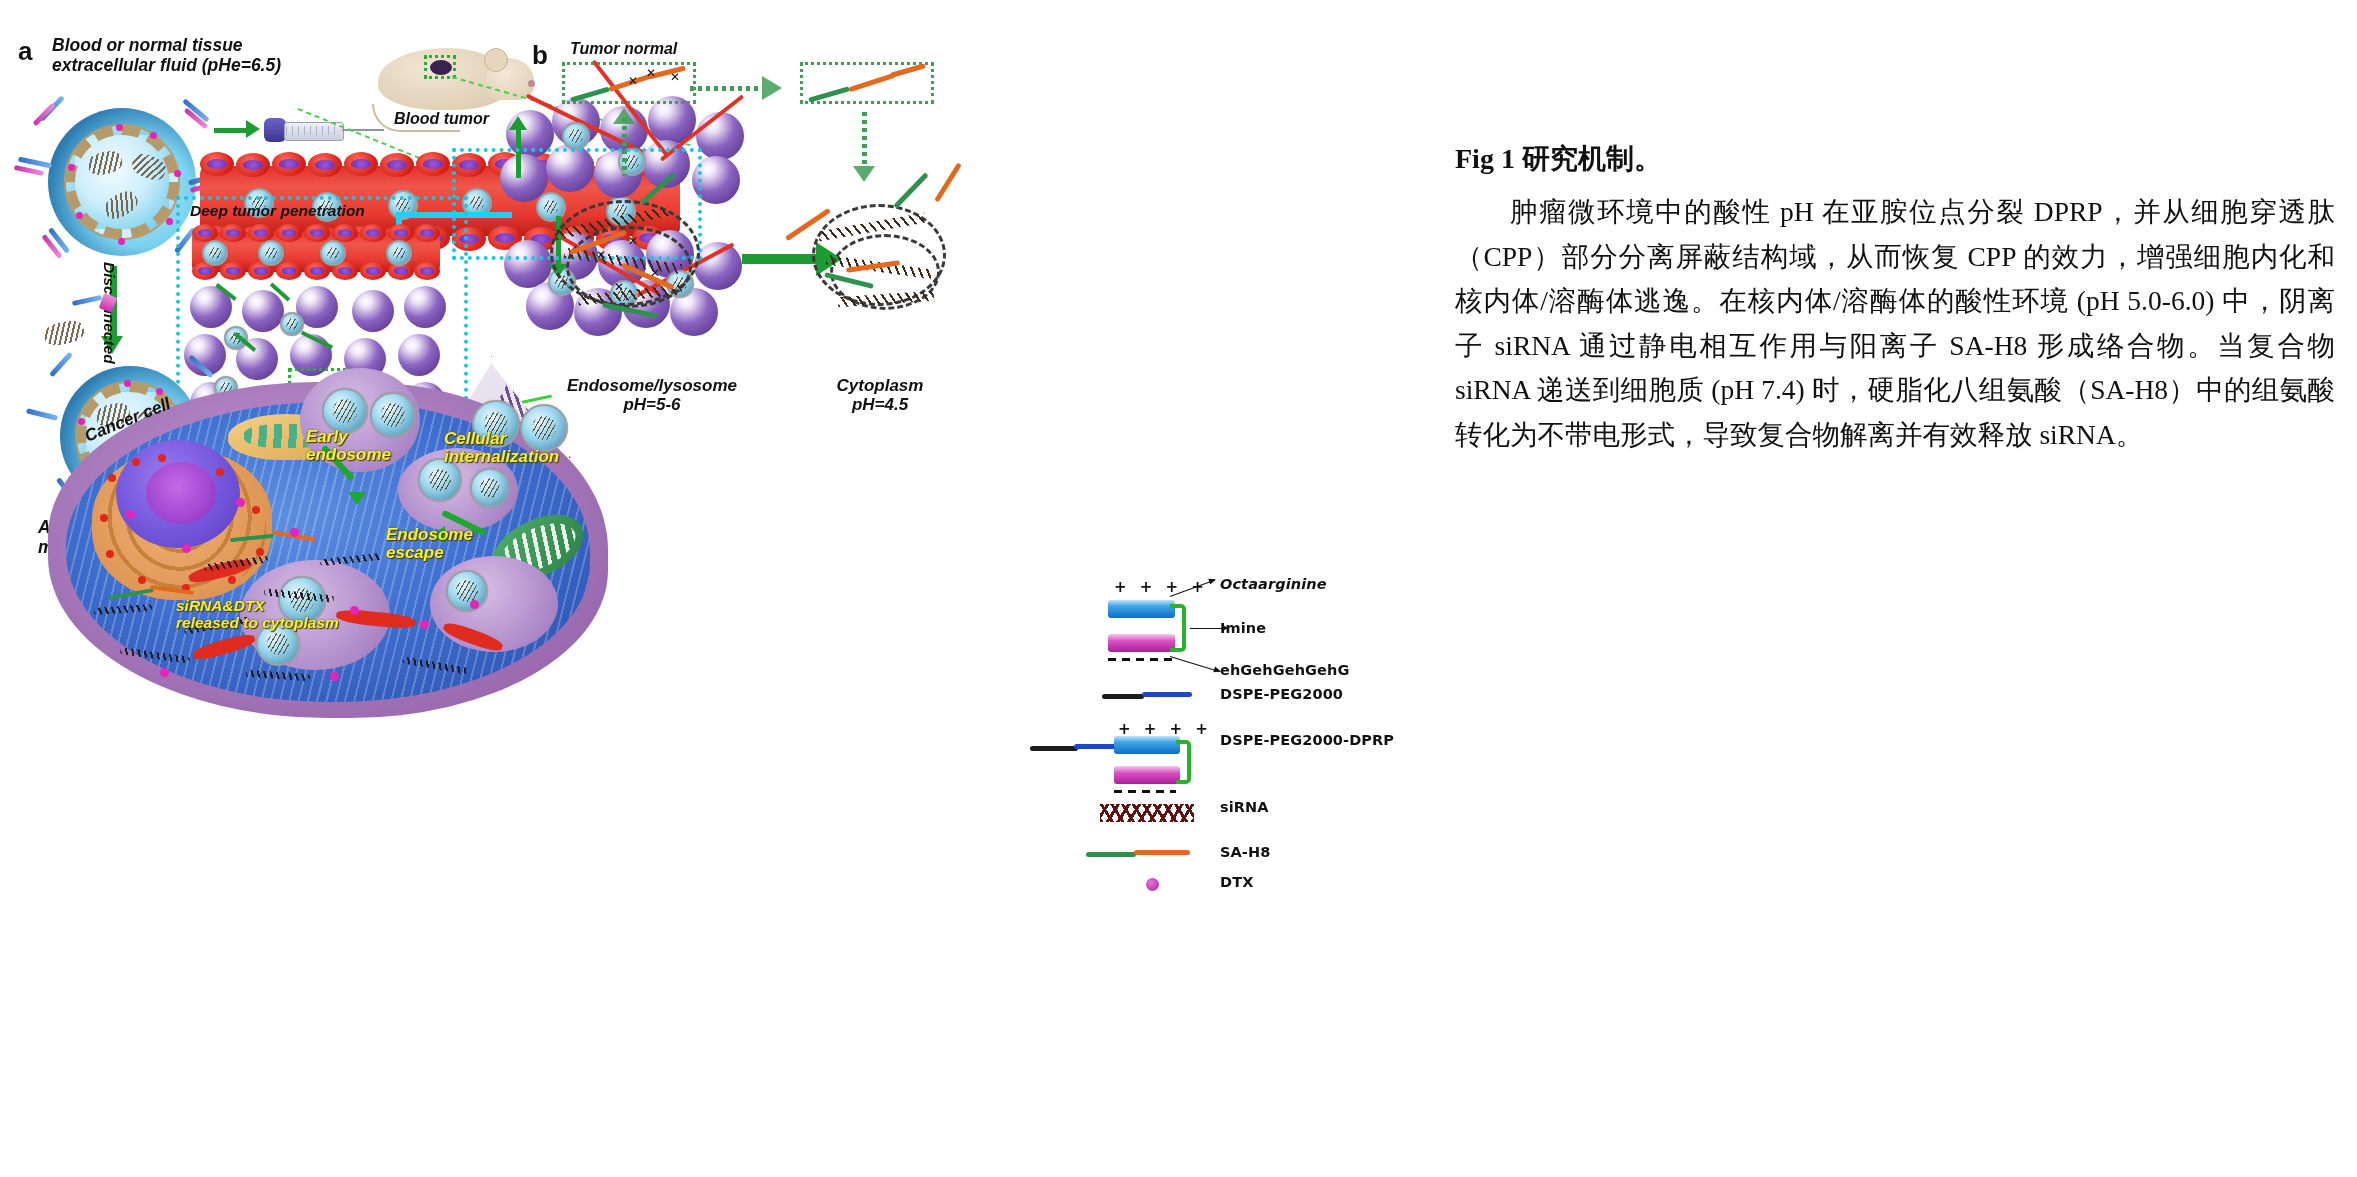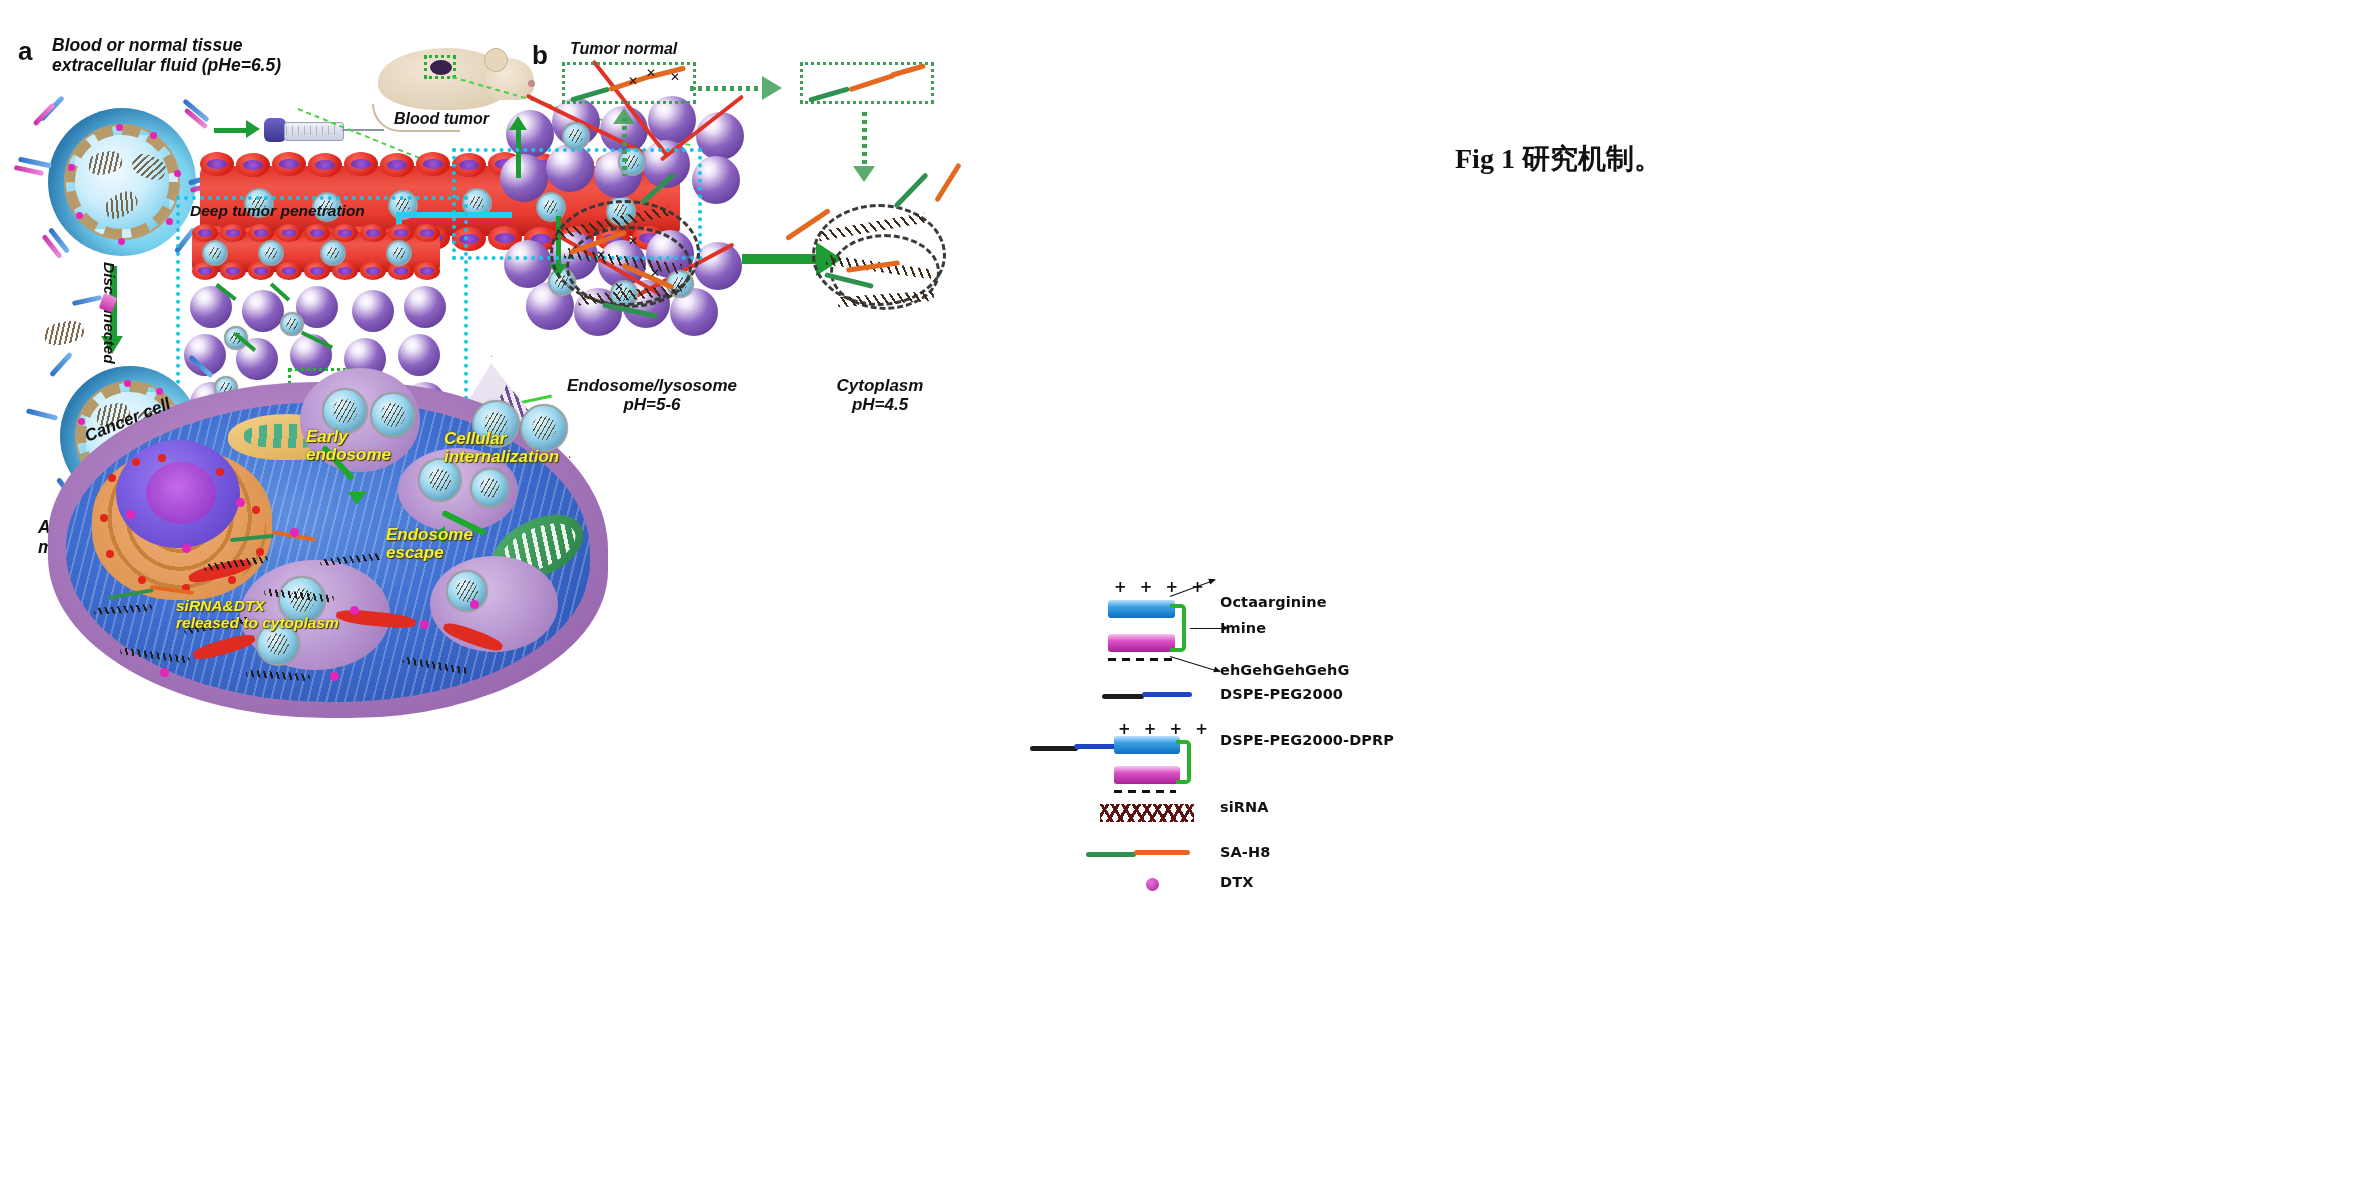--- a/index.html
+++ b/index.html
@@ -639,21 +639,21 @@
 
   <div class="legend" style="left:1030px;top:562px;width:400px;height:350px;">
 
     <div class="plus" style="left:84px;top:16px;">+ + + +</div>
     <div class="bar-blue" style="left:78px;top:38px;width:67px;height:18px;"></div>
     <div class="bar-mag" style="left:78px;top:72px;width:67px;height:18px;"></div>
     <div class="bracket" style="left:140px;top:42px;width:16px;height:48px;"></div>
     <div class="minus-dash" style="left:78px;top:96px;width:64px;"></div>
 
     <div class="lg-arrow" style="left:140px;top:34px;width:48px;transform:rotate(-20deg);"></div>
-    <div class="lg-text" style="left:190px;top:32px;">Octaarginine</div>
+    <div class="lg-text" style="left:190px;top:14px;font-style:italic;">Octaarginine</div>
 
     <div class="lg-arrow" style="left:160px;top:66px;width:38px;"></div>
     <div class="lg-text" style="left:190px;top:58px;">Imine</div>
 
     <div class="lg-arrow" style="left:140px;top:94px;width:52px;transform:rotate(17deg);"></div>
     <div class="lg-text" style="left:190px;top:100px;">ehGehGehGehG</div>
 
     <div style="position:absolute;left:72px;top:132px;width:42px;height:5px;background:#1c1c1c;border-radius:3px;"></div>
     <div style="position:absolute;left:112px;top:130px;width:50px;height:5px;background:#1f46c4;border-radius:3px;"></div>
     <div class="lg-text" style="left:190px;top:124px;">DSPE-PEG2000</div>
@@ -678,14 +678,15 @@
 
     <div style="position:absolute;left:116px;top:316px;width:13px;height:13px;border-radius:50%;
          background:radial-gradient(circle at 38% 34%,#e873dd,#a8209a);"></div>
     <div class="lg-text" style="left:190px;top:312px;">DTX</div>
   </div>
 </div>
 
 <div class="text-col">
   <div class="fig-title" style="position:absolute;left:0;top:140px;">Fig 1 研究机制。</div>
 
+  <p class="para" style="position:absolute;left:0;top:190px;width:880px;">肿瘤微环境中的酸性 pH 在亚胺位点分裂 DPRP，并从细胞穿透肽（CPP）部分分离屏蔽结构域，从而恢复 CPP 的效力，增强细胞内化和核内体/溶酶体逃逸。在核内体/溶酶体的酸性环境 (pH 5.0-6.0) 中，阴离子 siRNA 通过静电相互作用与阳离子 SA-H8 形成络合物。当复合物 siRNA 递送到细胞质 (pH 7.4) 时，硬脂化八组氨酸（SA-H8）中的组氨酸转化为不带电形式，导致复合物解离并有效释放 siRNA。</p>
 
 </div>
 
 </body></html>

